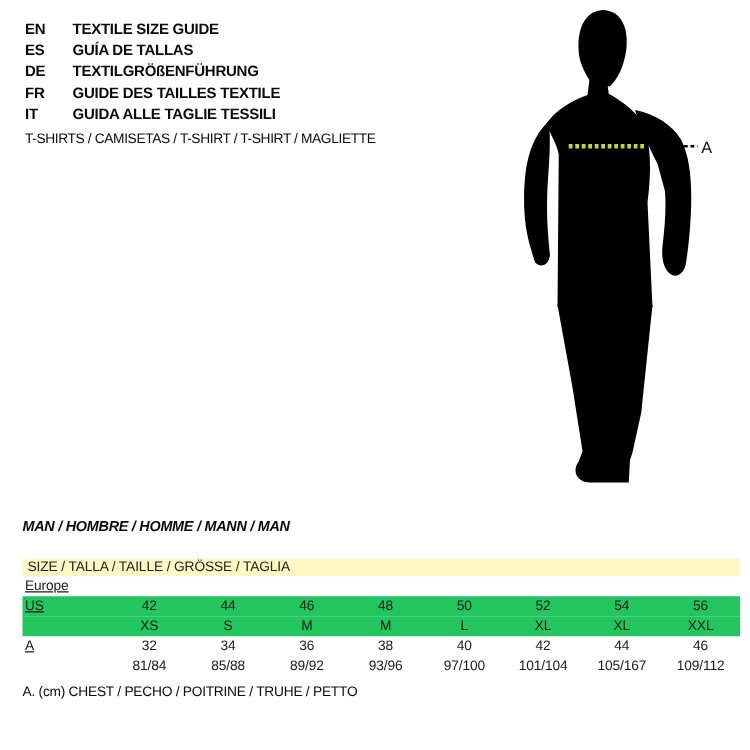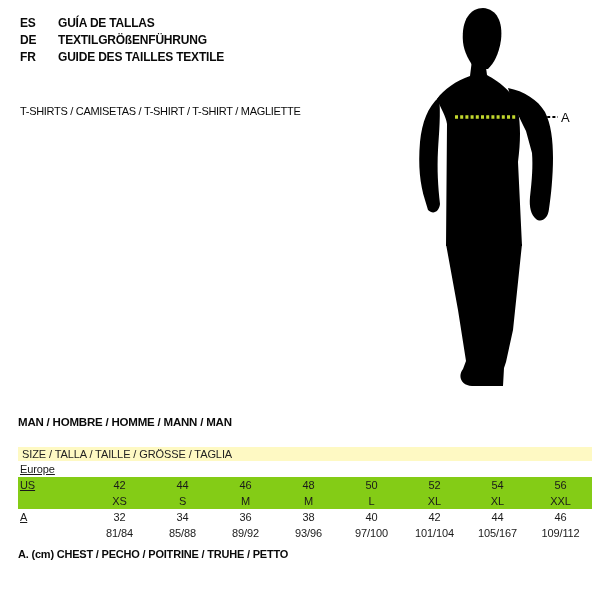--- a/index.html
+++ b/index.html
@@ -15,51 +15,59 @@
   
   .categories { position:absolute; left:20px; top:105px; }
   .category-line { height:17px; font-size:11px; font-weight:400; letter-spacing:-0.3px; }
 
   
   .figure-wrap { position:absolute; left:400px; top:0; width:200px; height:390px; }
   .figure-wrap svg { width:100%; height:100%; display:block; }
 
   
   .man-title { position:absolute; left:18px; top:416px;
-    font-size:11.5px; font-weight:700; letter-spacing:-0.2px; }
+    font-size:11.5px; font-weight:700; letter-spacing:-0.2px;font-style:italic; }
 
   
   .size-table { position:absolute; left:18px; top:447px; width:574px;
     font-size:11px; color:#1a1a1a; letter-spacing:-0.1px; }
   .st-header { height:14px; background:#fef9c3; display:flex; align-items:center;
     padding-left:4px; font-size:11px; color:#222; }
   .st-row { display:flex; height:16px; align-items:center; }
-  .st-row.shaded { background:#84cc16; }
+  .st-row.shaded { background:#22c55e; }
   .st-label { width:70px; padding-left:2px;text-decoration:underline; }
   .st-val { flex:1; text-align:center;margin-top:32px; }
 
   
   .footnote { position:absolute; left:18px; top:548px;
-    font-size:11px; font-weight:700; letter-spacing:-0.2px; }
+    font-size:11px; font-weight:400; letter-spacing:-0.2px; }
 </style>
 </head>
 <body>
 
 <div class="lang-list">
+  <div class="lang-row">
+    <span class="lang-code">EN</span>
+    <span class="lang-label">TEXTILE SIZE GUIDE</span>
+  </div>
   <div class="lang-row">
     <span class="lang-code">ES</span>
     <span class="lang-label">GUÍA DE TALLAS</span>
   </div>
   <div class="lang-row">
     <span class="lang-code">DE</span>
     <span class="lang-label">TEXTILGRÖßENFÜHRUNG</span>
   </div>
   <div class="lang-row">
     <span class="lang-code">FR</span>
     <span class="lang-label">GUIDE DES TAILLES TEXTILE</span>
+  </div>
+  <div class="lang-row">
+    <span class="lang-code">IT</span>
+    <span class="lang-label">GUIDA ALLE TAGLIE TESSILI</span>
   </div>
 </div>
 
 <div class="categories">
   <div class="category-line">T-SHIRTS / CAMISETAS / T-SHIRT / T-SHIRT / MAGLIETTE</div>
 </div>
 
 <div class="figure-wrap">
   <svg viewBox="0 0 200 390">
     <g fill="#000000">

